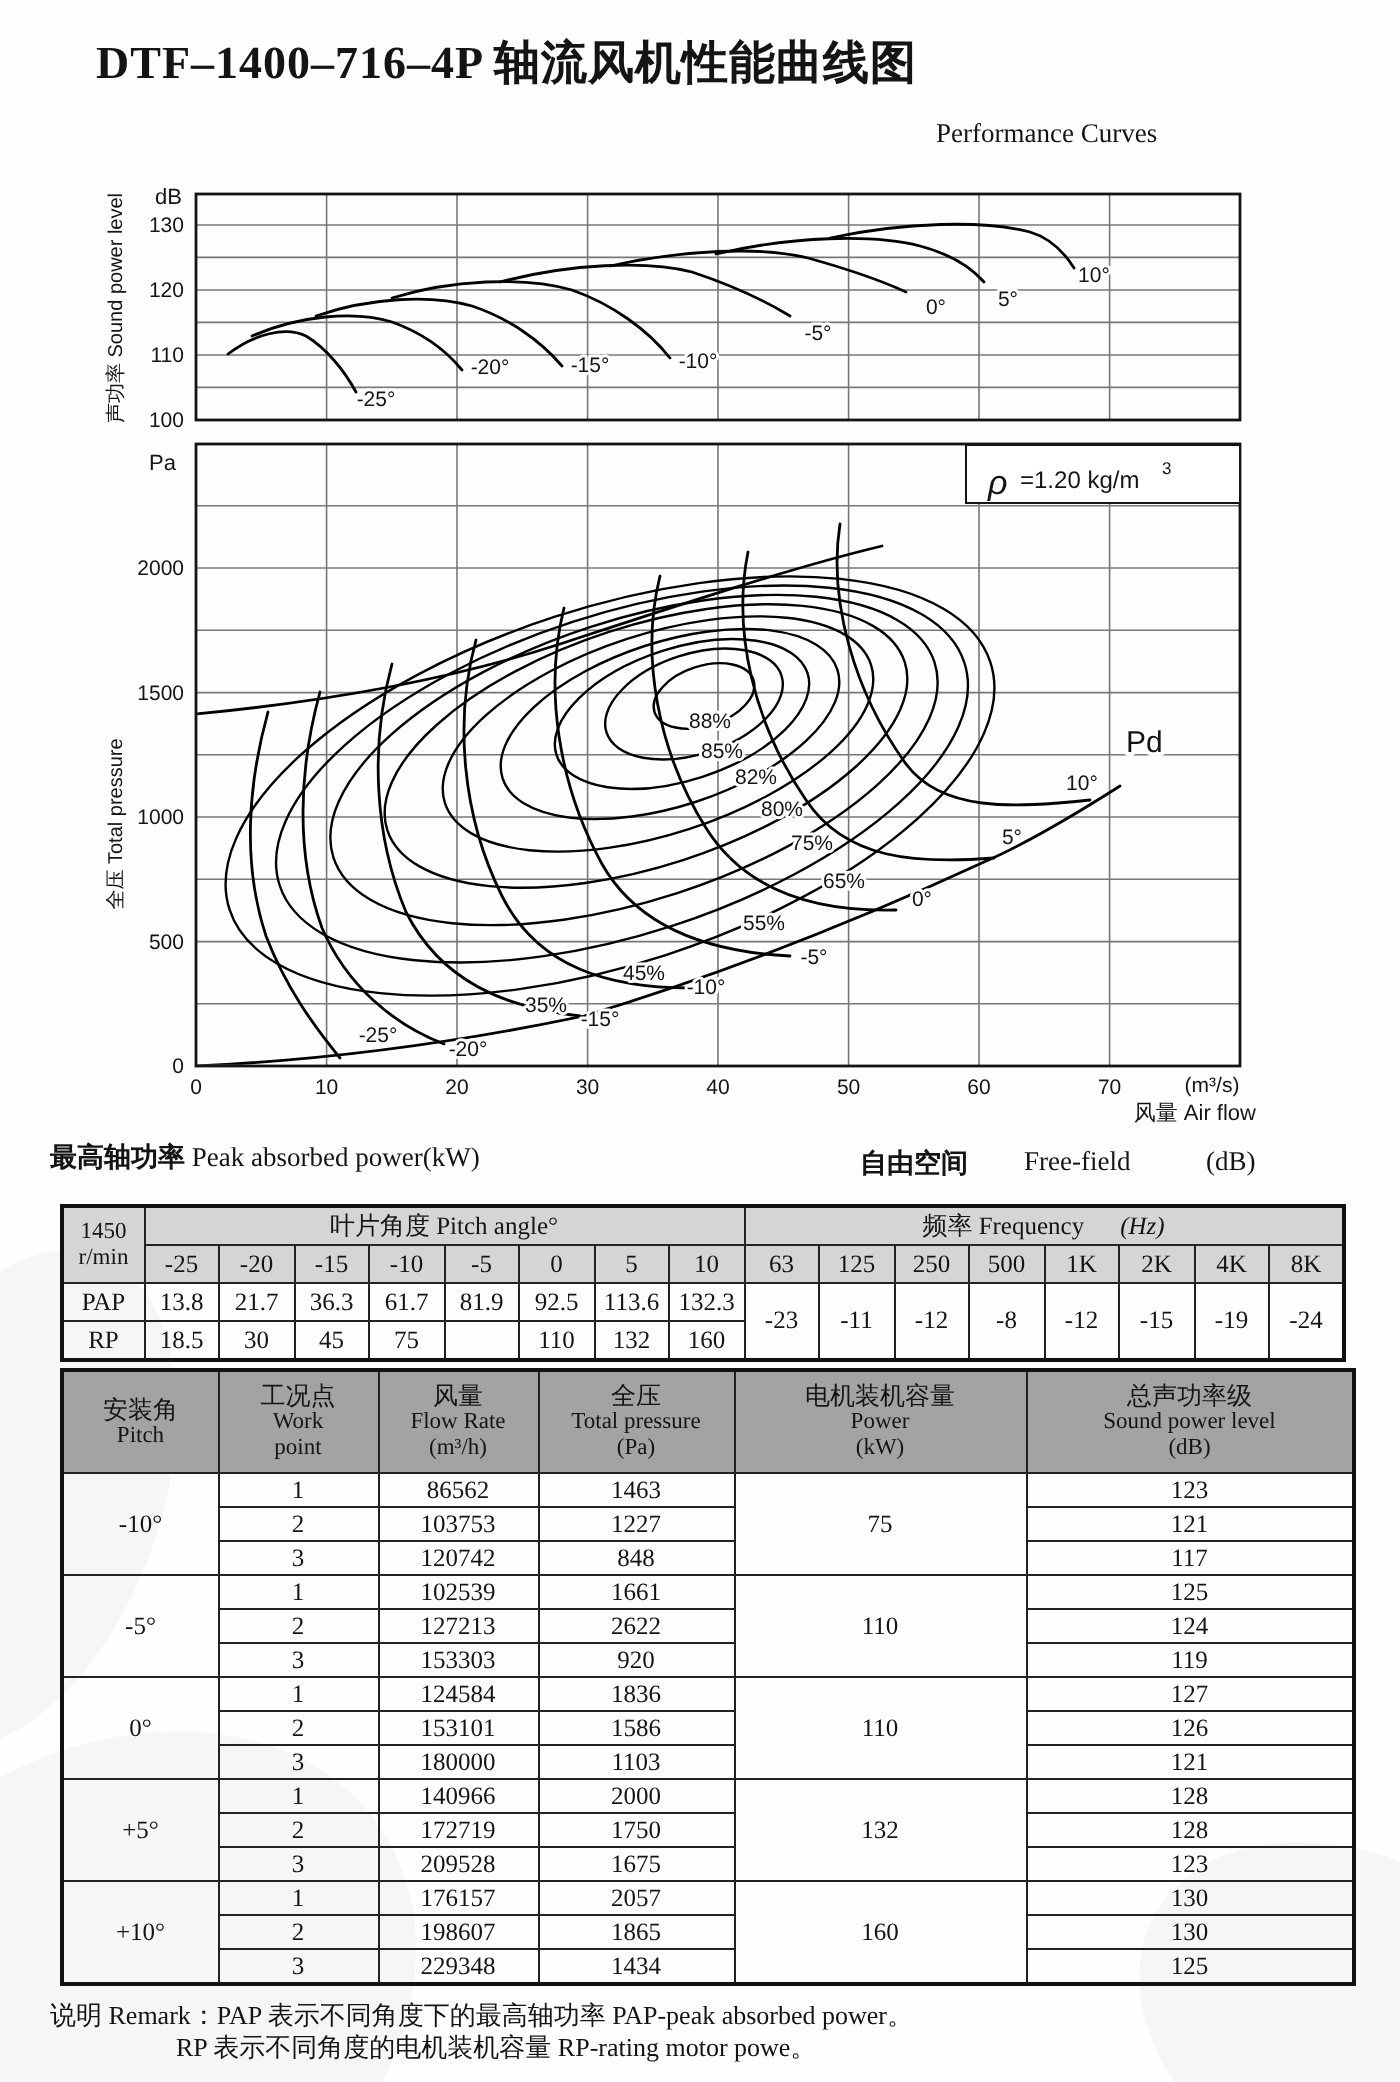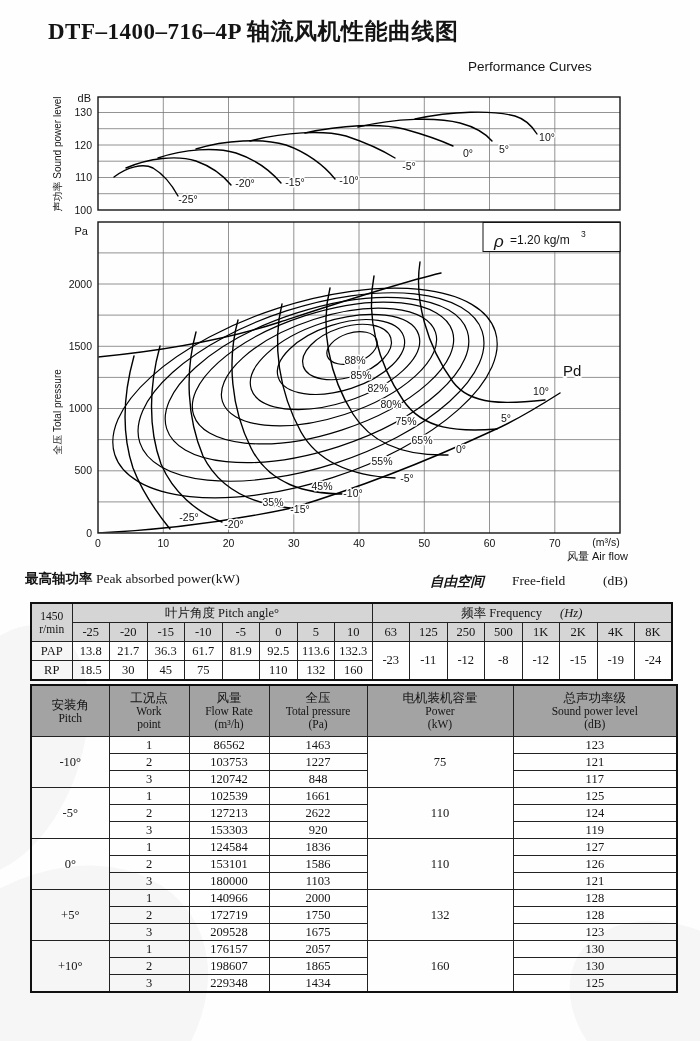--- a/index.html
+++ b/index.html
@@ -4,21 +4,21 @@
 <style>
   html,body{margin:0;padding:0;background:#fff;}
   .page{position:relative;width:700px;height:1041px;background:#fefefe;overflow:hidden;
         font-family:"Liberation Serif","DejaVu Serif",serif;color:#141414;padding-left:12px;}
   .wm{position:absolute;background:#efefef;opacity:.55;border-radius:50%;}
   .wm-a{left:-120px;top:880px;width:340px;height:260px;transform:rotate(-35deg);}
   .wm-b{left:-70px;top:620px;width:150px;height:260px;transform:rotate(20deg);}
   .wm-c{right:-90px;bottom:-60px;width:240px;height:170px;transform:rotate(30deg);}
   .title{position:absolute;left:48px;top:16px;font-size:23px;font-weight:bold;letter-spacing:.5px;}
   .subtitle{position:absolute;left:468px;top:59px;font-size:13.5px;
-            font-family:Liberation Sans, sans-serif;}
+            font-family:Liberation Serif, serif;}
   .chart-svg{position:absolute;left:0;top:85px;width:700px;height:490px;}
   svg text{font-family:"Liberation Sans","DejaVu Sans",sans-serif;fill:#141414;}
   .ax{font-size:10.5px;}
   .axb{font-size:11px;}
   .rot{font-size:10px;}
   .clabel{font-size:10.5px;paint-order:stroke;stroke:#fff;stroke-width:3px;stroke-linejoin:round;}
   .pdlabel{font-size:15px;paint-order:stroke;stroke:#fff;stroke-width:4px;stroke-linejoin:round;}
   .gridline{stroke:#777;stroke-width:.8;}
   .frame{fill:none;stroke:#141414;stroke-width:1.4;}
   .curve{fill:none;stroke:#000;stroke-width:1.4;stroke-linecap:round;}
@@ -205,21 +205,21 @@
       </g>
       <text class="ax" text-anchor="middle" x="606" y="546">(m³/s)</text>
       <text class="axb" text-anchor="end" x="628" y="560">风量 Air flow</text>
     </g>
   </svg>
 
   <div class="caption" style="left:25px;top:570px;">
     <span class="cn">最高轴功率</span>
     <span>Peak absorbed power(kW)</span>
   </div>
-  <div class="caption cn" style="left:430px;top:573px;font-style:italic;">自由空间</div>
+  <div class="caption cn" style="left:430px;top:573px;">自由空间</div>
   <div class="caption" style="left:512px;top:573px;">Free-field</div>
   <div class="caption" style="left:603px;top:573px;">(dB)</div>
 
   <table class="t1">
     <colgroup>
       <col style="width:41px">
         <col>
         <col>
         <col>
         <col>
@@ -440,14 +440,18 @@
     </tr>
     <tr>
       <td>3</td>
       <td>229348</td>
       <td>1434</td>
       <td>125</td>
     </tr>
   </tbody>
     </table>
 
+  <div class="remark">
+    <div>说明 Remark：PAP 表示不同角度下的最高轴功率 PAP-peak absorbed power。</div>
+    <div class="l2">RP 表示不同角度的电机装机容量 RP-rating motor powe。</div>
+  </div>
 
 </div>
 
 </body></html>

